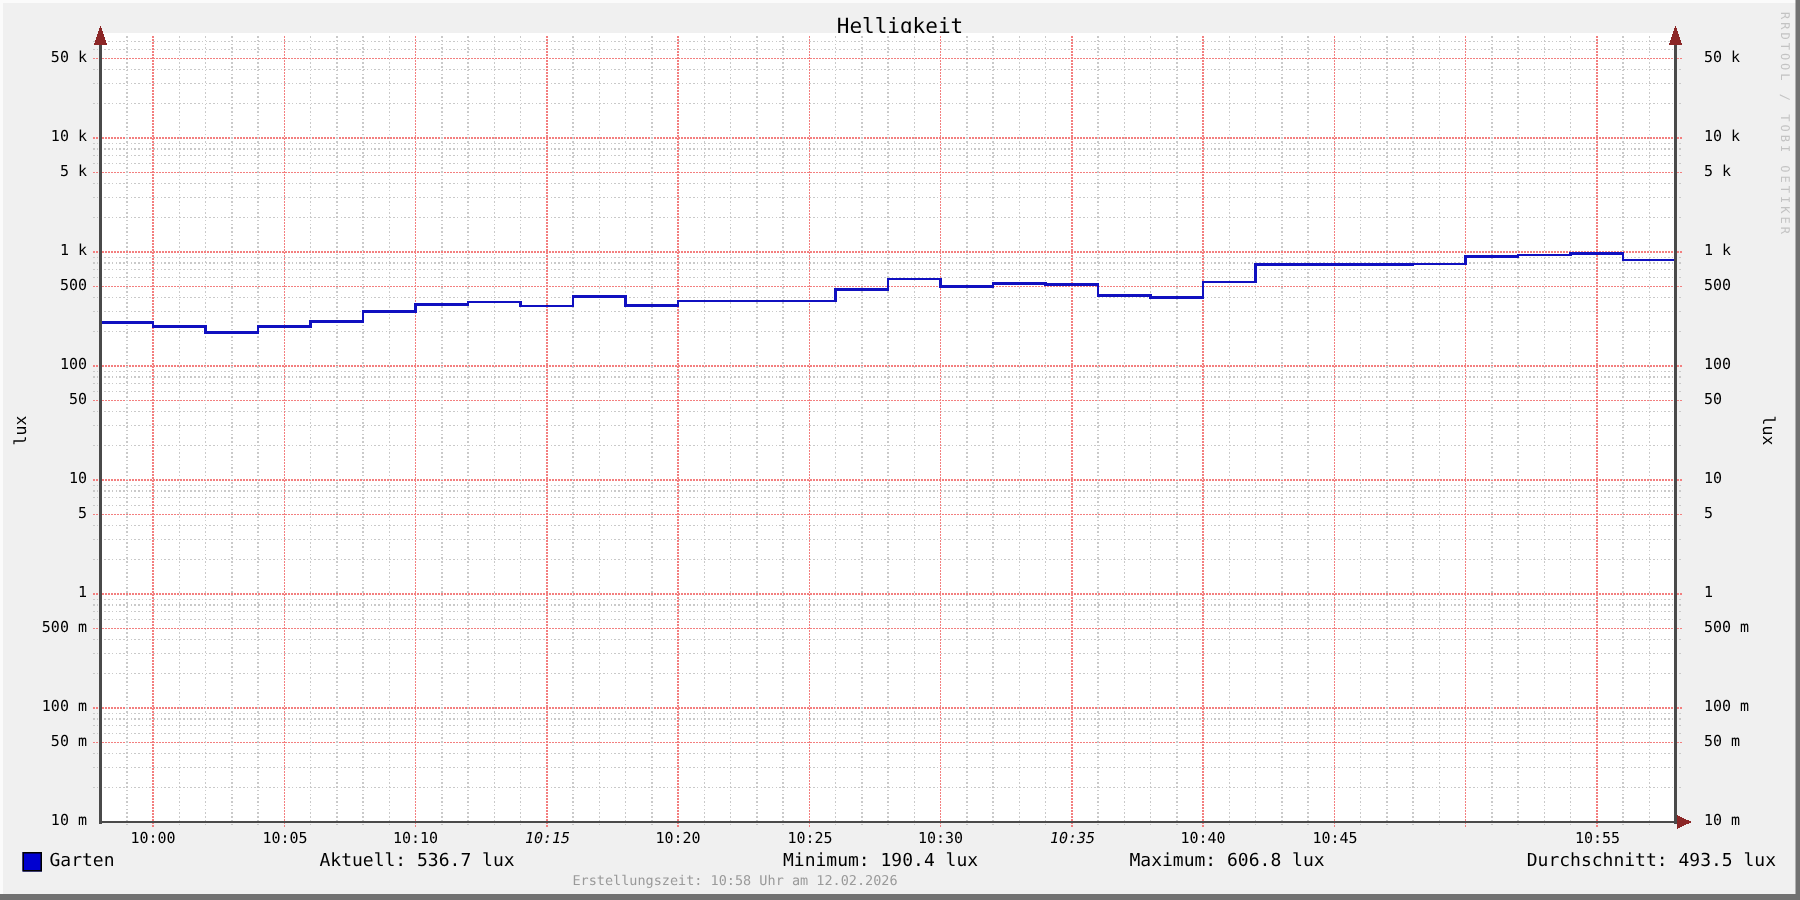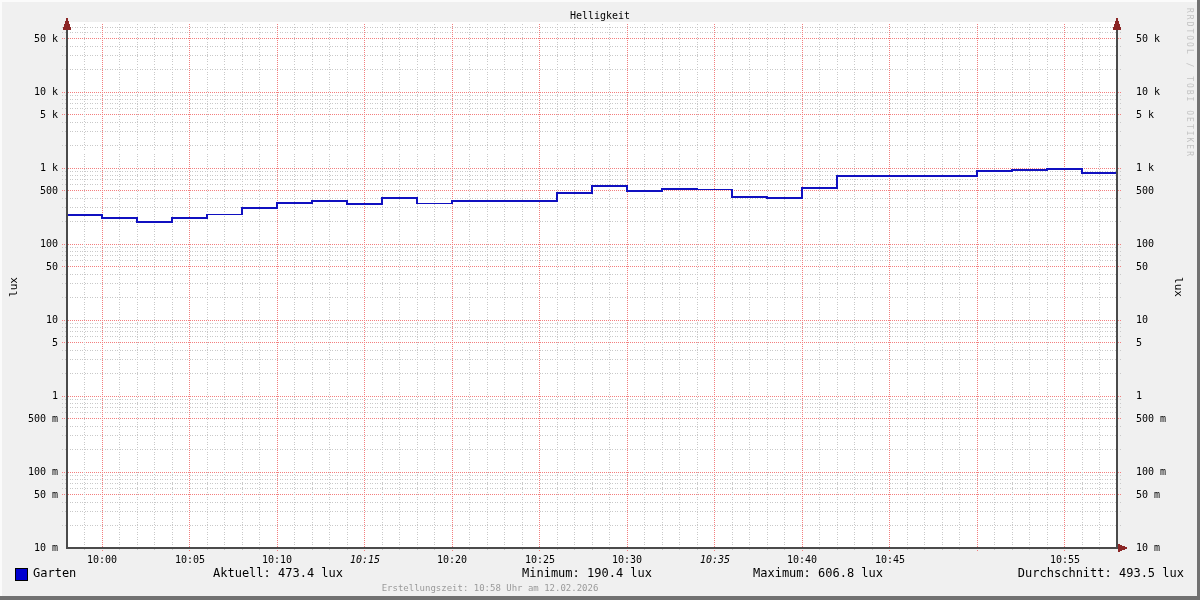--- a/index.html
+++ b/index.html
@@ -9,21 +9,21 @@
     font-family:"DejaVu Sans Mono","Liberation Mono",monospace;
     color:#000;
   }
   .edge{position:absolute;z-index:9;}
   .edge.top{left:0;top:0;width:1200px;height:2px;background:#fbfbfb;}
   .edge.left{left:0;top:0;width:2px;height:600px;background:#fbfbfb;}
   .edge.right{right:0;top:0;width:3px;height:600px;background:#717171;}
   .edge.bottom{left:0;bottom:0;width:1200px;height:4px;background:#717171;}
   .title{
     position:absolute;left:0;top:10px;width:1200px;
-    text-align:center;font-size:10px;letter-spacing:0;
+    text-align:center;font-size:14px;letter-spacing:0;
   }
   svg.plot{position:absolute;left:0;top:0;}
   .ylab{position:absolute;font-size:10px;line-height:12px;white-space:pre;}
   .ylab.leftcol{width:54px;text-align:right;}
   .xlab{position:absolute;font-size:10px;line-height:12px;width:60px;text-align:center;}
   .axis-unit{position:absolute;width:40px;height:16px;font-size:11px;text-align:center;line-height:16px;}
   .axis-unit.l{left:-6px;top:279px;transform:rotate(-90deg);}
   .axis-unit.r{left:1158px;top:279px;transform:rotate(90deg);}
   .watermark{
     position:absolute;right:6px;top:8px;
@@ -231,21 +231,21 @@
     </div>
 
   <div class="axis-unit l">lux</div>
   <div class="axis-unit r">lux</div>
 
   <div class="watermark">RRDTOOL / TOBI OETIKER</div>
 
   <div class="legend-row">
     <span class="swatch" id="legend-swatch" style="background: rgb(0, 0, 208);"></span>
     <span class="series-name">Garten</span>
-    <span class="stat aktuell">Aktuell: 473.4 lux</span>
+    <span class="stat aktuell">Aktuell: 536.7 lux</span>
     <span class="stat minimum">Minimum: 190.4 lux</span>
     <span class="stat maximum">Maximum: 606.8 lux</span>
     <span class="stat durchschnitt">Durchschnitt: 493.5 lux</span>
   </div>
 
   <div class="footer">Erstellungszeit: 10:58 Uhr am 12.02.2026</div>
 
   <div class="edge top"></div>
   <div class="edge left"></div>
   <div class="edge right"></div>

